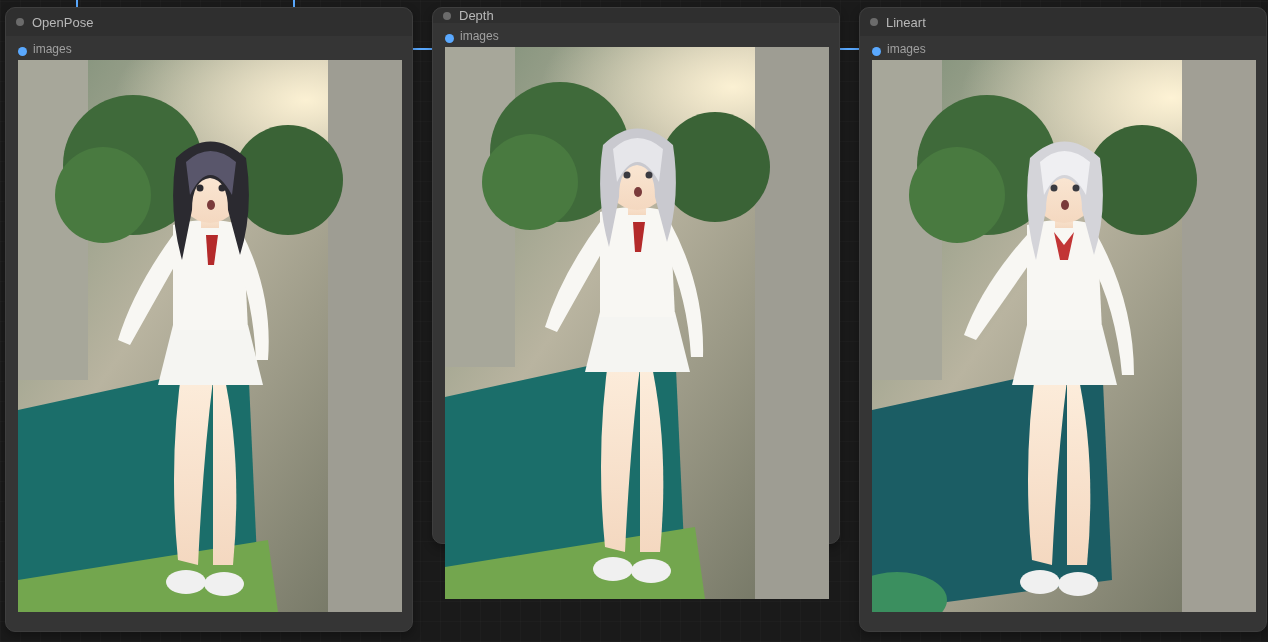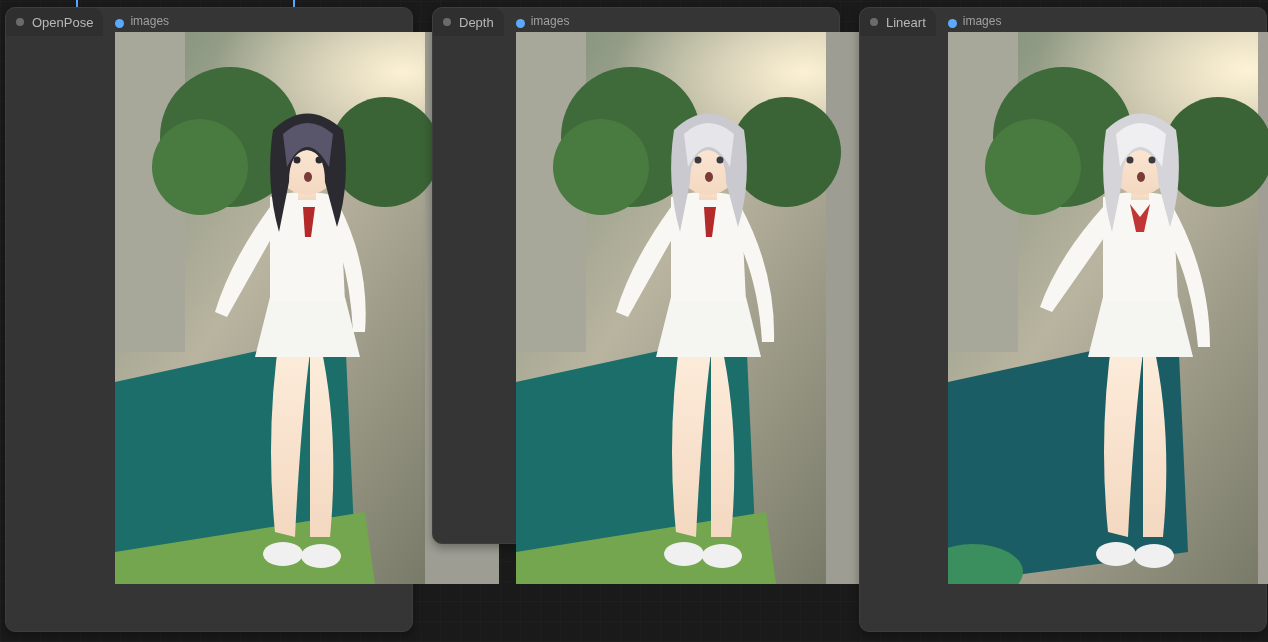--- a/index.html
+++ b/index.html
@@ -18,21 +18,21 @@
     position: relative;
     width: 1268px;
     height: 642px;
   }
   .node {
     position: absolute;
     background: #353535;
     border: 1px solid #3e3e3e;
     border-radius: 10px;
     display: flex;
-    flex-direction: row;
+    flex-direction: column;
     box-shadow: 0 4px 10px rgba(0,0,0,0.3);
   }
   .node-header {
     height: 28px;
     background: #2f2f2f;
     border-top-left-radius: 10px;
     border-top-right-radius: 10px;
     display: flex;
     align-items: center;
     padding: 0 10px;

